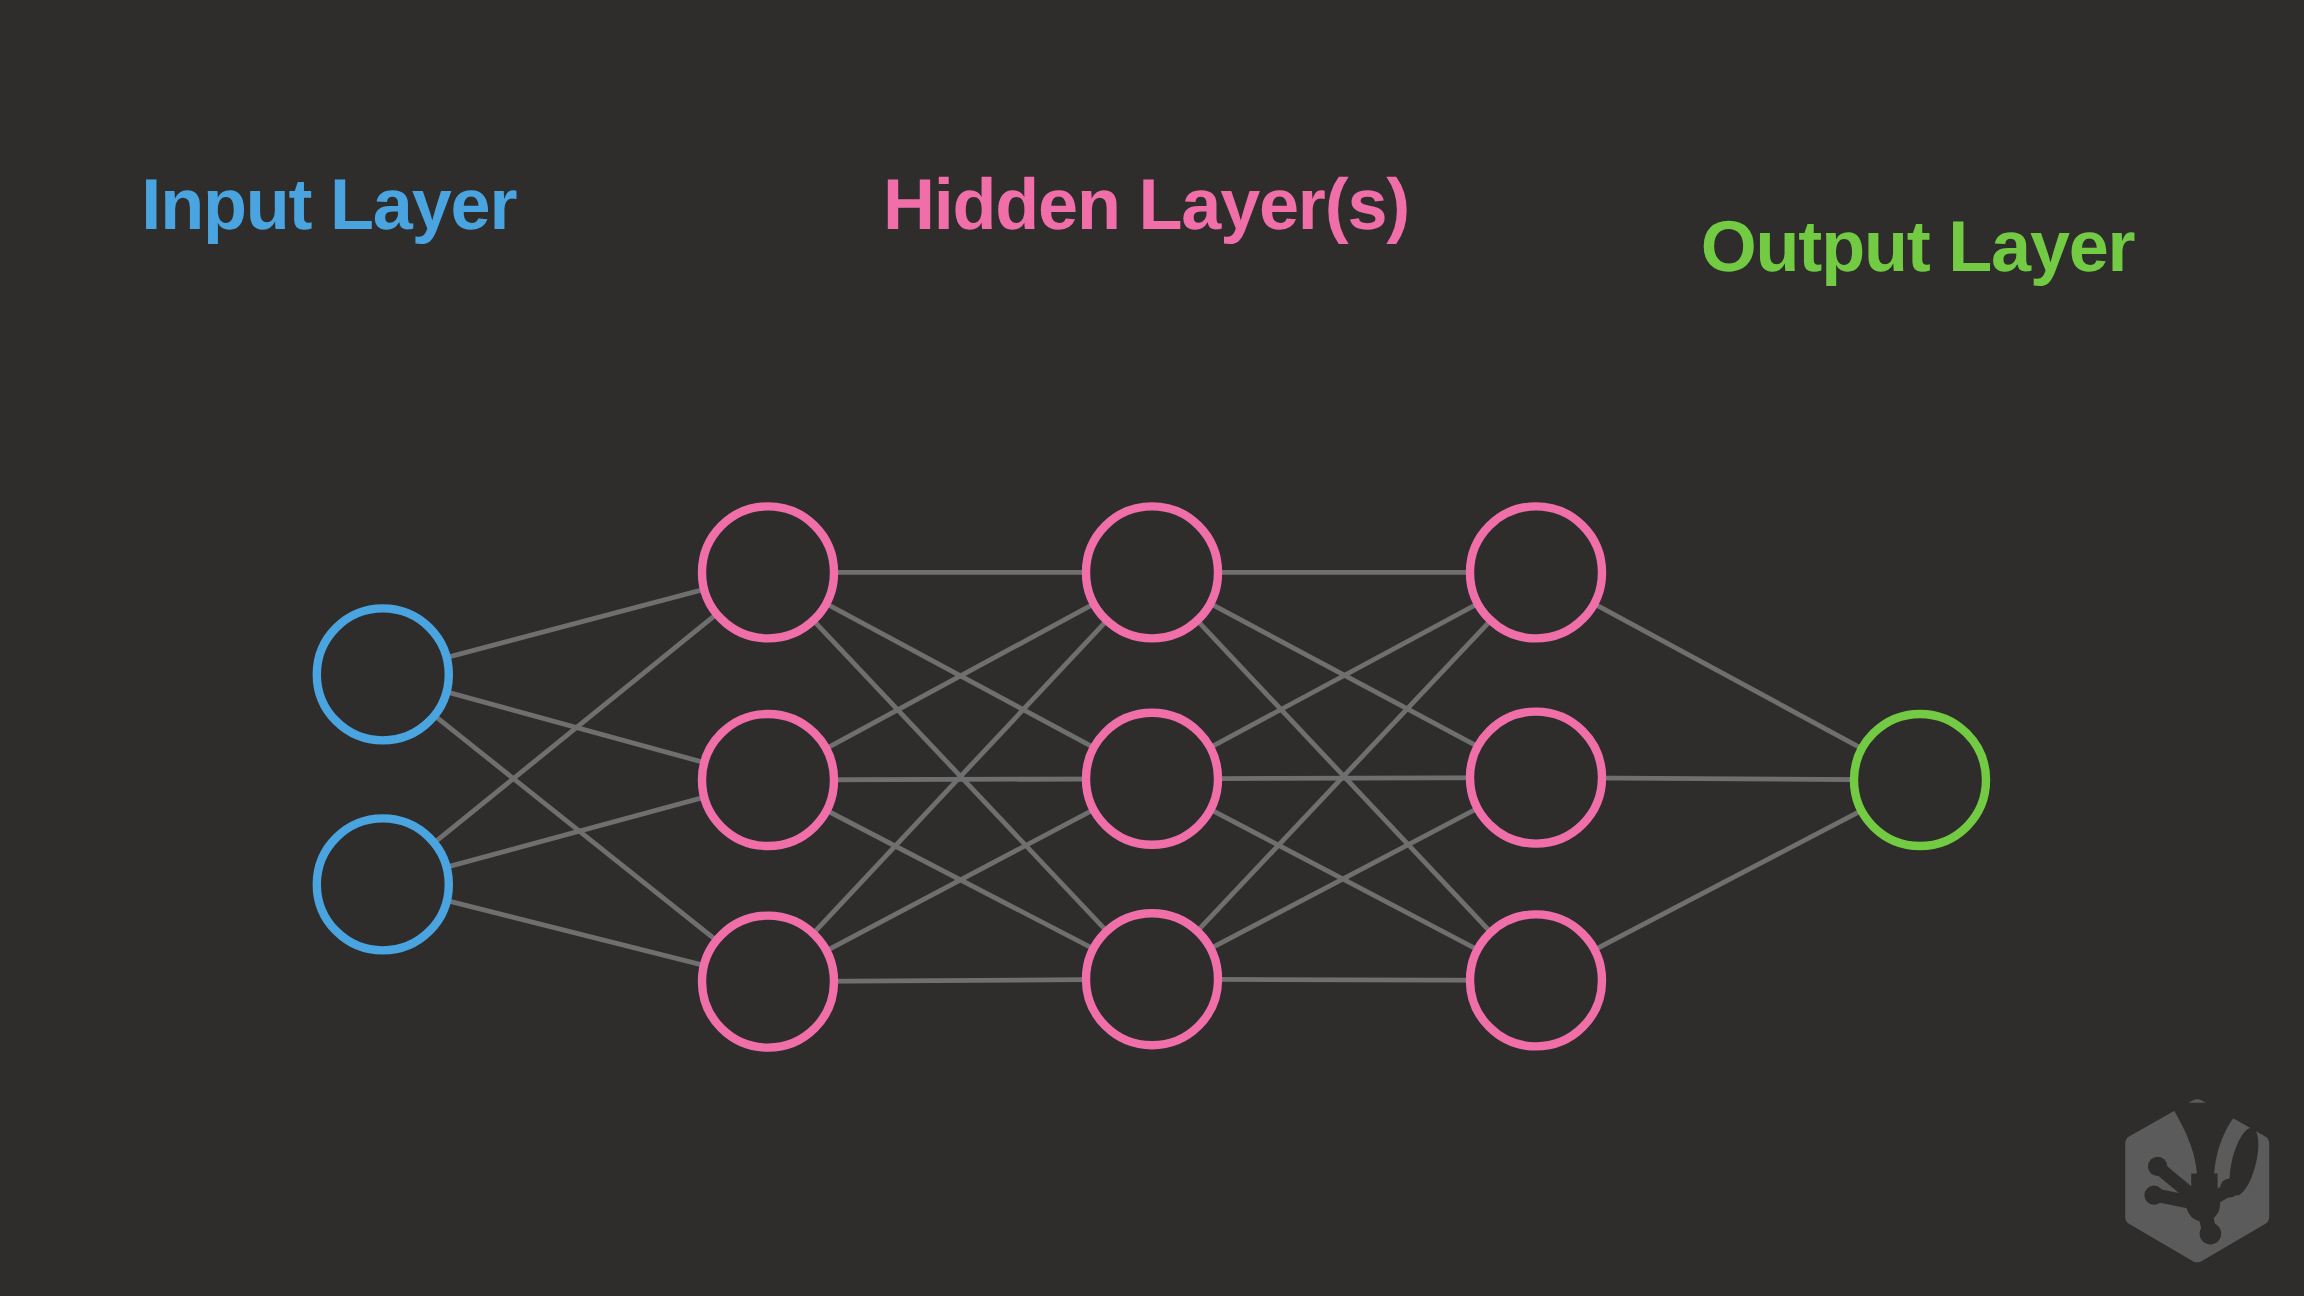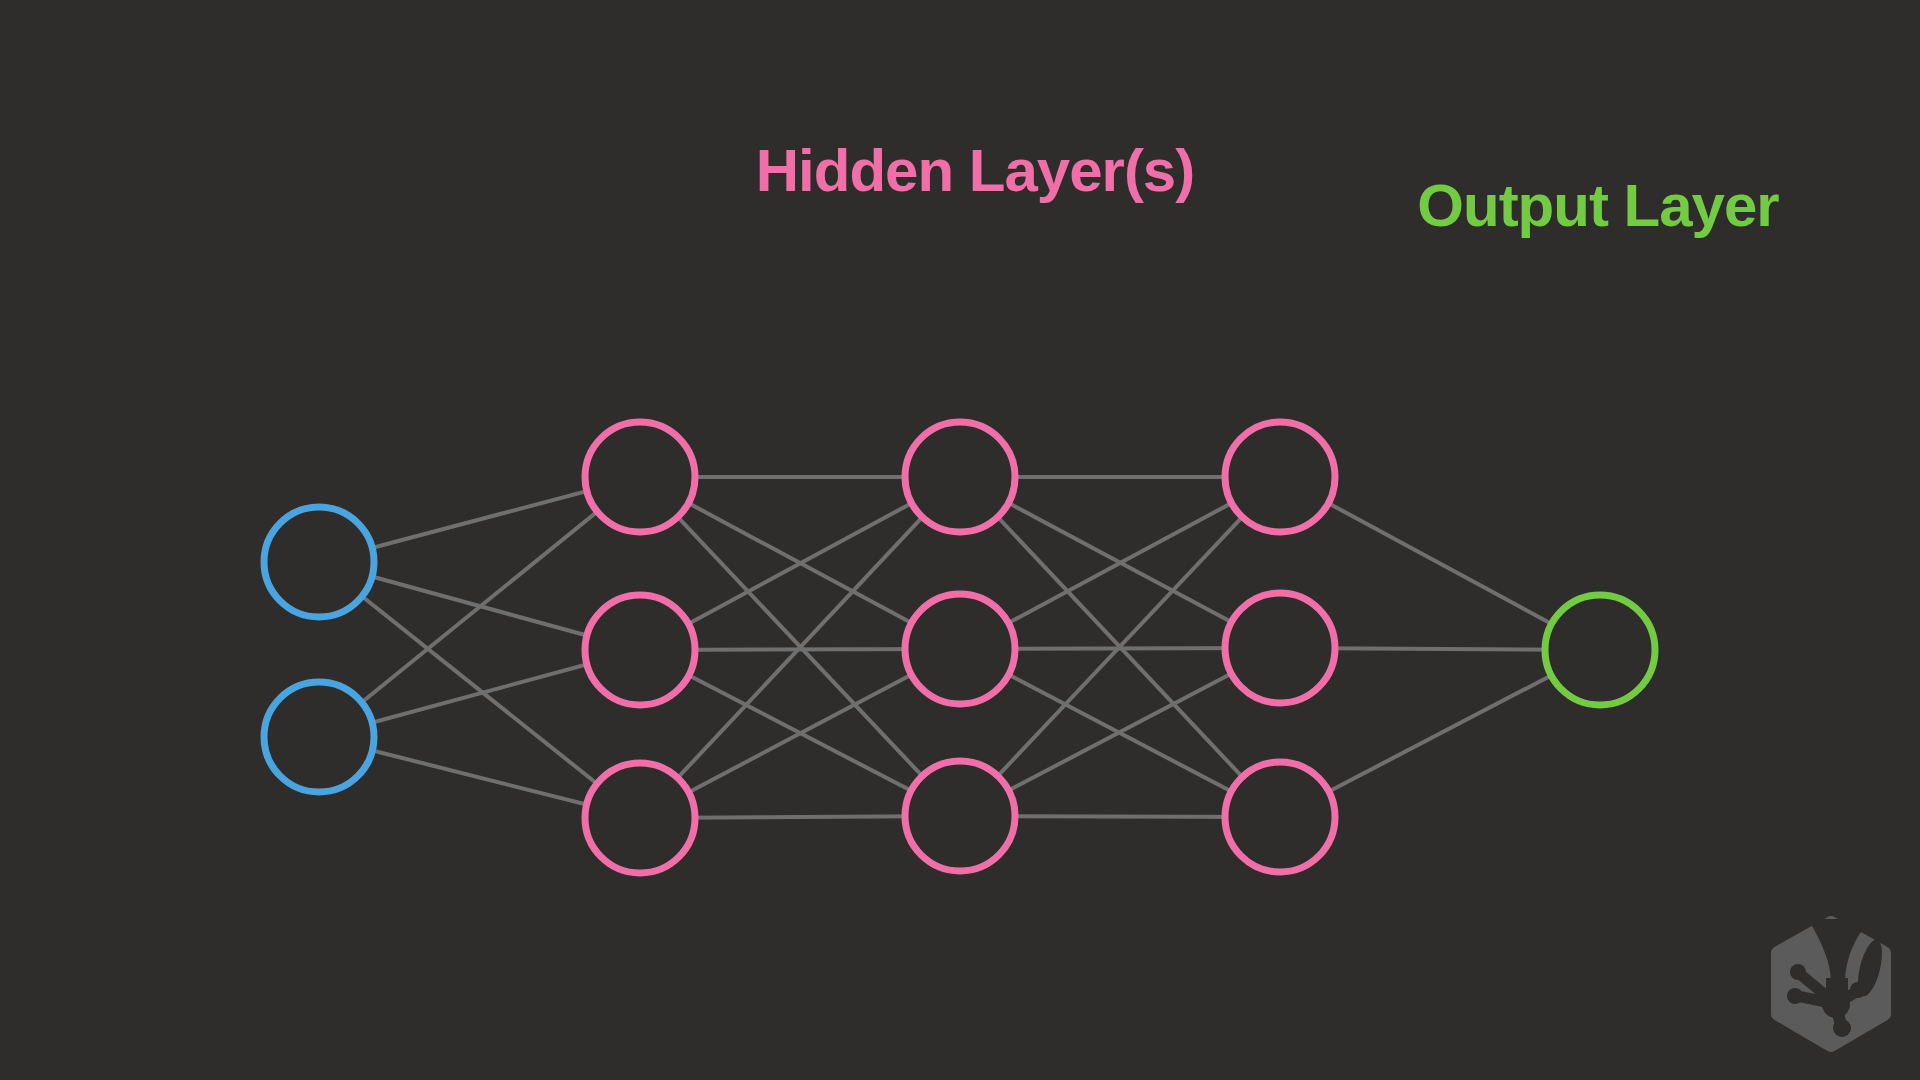--- a/index.html
+++ b/index.html
@@ -33,21 +33,22 @@
     position: absolute;
     left: 1764px;
     top: 916px;
   }
 </style>
 </head>
 <body style="background: rgb(46, 45, 44);">
 
 <div class="stage">
 
-  <div class="layer-title" style="color: rgb(240, 111, 168); left: 955px; margin-left: 20px;">Hidden Layer(s)</div>
+  <div class="layer-title" style="color: rgb(74, 164, 224); left: 274px;">Input Layer</div>
+  <div class="layer-title" style="color: rgb(240, 111, 168); left: 955px;">Hidden Layer(s)</div>
   <div class="layer-title" style="color: rgb(114, 203, 66); left: 1598px; margin-top: 35px;">Output Layer</div>
 
   <svg id="net" viewBox="0 0 1920 1080" xmlns="http://www.w3.org/2000/svg">
       <line x1="319" y1="562" x2="640" y2="477" stroke="#6f6f6f" stroke-width="4"></line>
       <line x1="319" y1="562" x2="640" y2="650" stroke="#6f6f6f" stroke-width="4"></line>
       <line x1="319" y1="562" x2="640" y2="818" stroke="#6f6f6f" stroke-width="4"></line>
       <line x1="319" y1="737" x2="640" y2="477" stroke="#6f6f6f" stroke-width="4"></line>
       <line x1="319" y1="737" x2="640" y2="650" stroke="#6f6f6f" stroke-width="4"></line>
       <line x1="319" y1="737" x2="640" y2="818" stroke="#6f6f6f" stroke-width="4"></line>
       <line x1="640" y1="477" x2="960" y2="477" stroke="#6f6f6f" stroke-width="4"></line>

